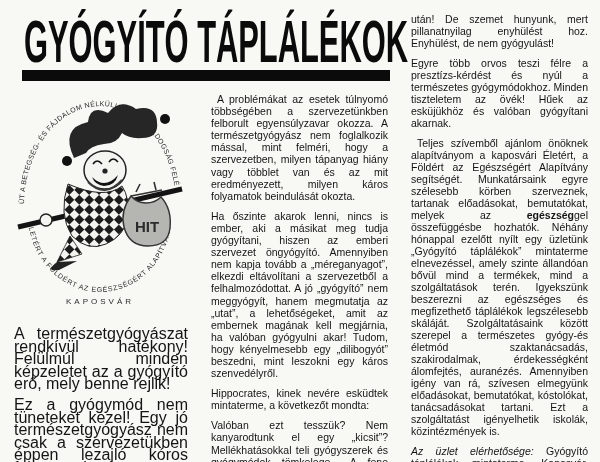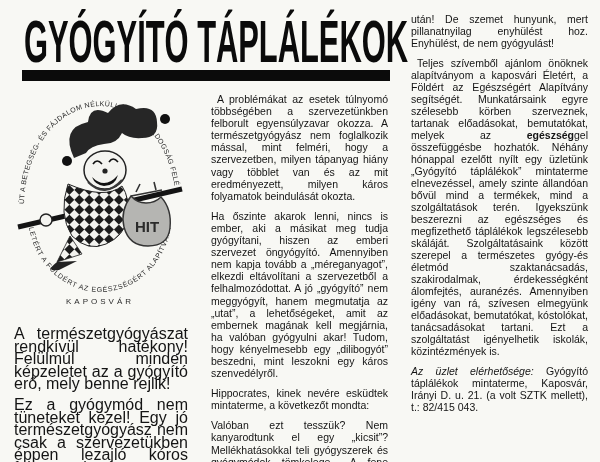--- a/index.html
+++ b/index.html
@@ -91,15 +91,16 @@
 
 <div class="col col-mid">
   <p class="indent">A problémákat az esetek túlnyomó többségében a szervezetünkben felborult egyensúlyzavar okozza. A természetgyógyász nem foglalkozik mással, mint felméri, hogy a szervezetben, milyen tápanyag hiány vagy többlet van és az mit eredményezett, milyen káros folyamatok beindulását okozta.</p>
   <p>Ha őszinte akarok lenni, nincs is ember, aki a másikat meg tudja gyógyítani, hiszen az emberi szervezet öngyógyító. Amennyiben nem kapja tovább a „méreganyagot”, elkezdi eltávolítani a szervezetből a felhalmozódottat. A jó „gyógyító” nem meggyógyít, hanem megmutatja az „utat”, a lehetőségeket, amit az embernek magának kell megjárnia, ha valóban gyógyulni akar! Tudom, hogy kényelmesebb egy „dilibogyót” beszedni, mint leszokni egy káros szenvedélyről.</p>
   <p>Hippocrates, kinek nevére esküdtek mintaterme, a következőt mondta:</p>
   <p>Valóban ezt tesszük? Nem kanyarodtunk el egy „kicsit”? Mellékhatásokkal teli gyógyszerek és gyógymódok tömkelege... A fene megette az olyan gyógyulást, ami egy másik szenvedést hoz maga</p>
 </div>
 
 <div class="col col-right">
   <p>után! De szemet hunyunk, mert pillanatnyilag enyhülést hoz. Enyhülést, de nem gyógyulást!</p>
+  <p>Egyre több orvos teszi félre a presztízs-kérdést és nyúl a természetes gyógymódokhoz. Minden tiszteletem az övék! Hűek az esküjükhöz és valóban gyógyítani akarnak.</p>
   <p class="indent"><span>Teljes szívemből ajánlom önöknek alapítványom a kaposvári Életért, a Földért az Egészségért Alapítvány segítségét. Munkatársaink egyre szélesebb körben szerveznek, tartanak előadásokat, bemutatókat, melyek az </span><b>egészség</b><span>gel összefüggésbe hozhatók. Néhány hónappal ezelőtt nyílt egy üzletünk „Gyógyító táplálékok” mintaterme elnevezéssel, amely szinte állandóan bővül mind a termékek, mind a szolgáltatások terén. Igyekszünk beszerezni az egészséges és megfizethető táplálékok legszélesebb skáláját. Szolgáltatásaink között szerepel a természetes gyógy-és életmód szaktanácsadás, szakirodalmak, érdekességként álomfejtés, auranézés. Amennyiben igény van rá, szívesen elmegyünk előadásokat, bemutatókat, kóstolókat, tanácsadásokat tartani. Ezt a szolgáltatást igényelhetik iskolák, közintézmények is.</span></p>
   <p class="contact"><i>Az üzlet elérhetősége:</i><span> Gyógyító táplálékok mintaterme, Kaposvár, Irányi D. u. 21. (a volt SZTK mellett), t.: 82/415 043.</span></p>
 </div>
 
 </body></html>

